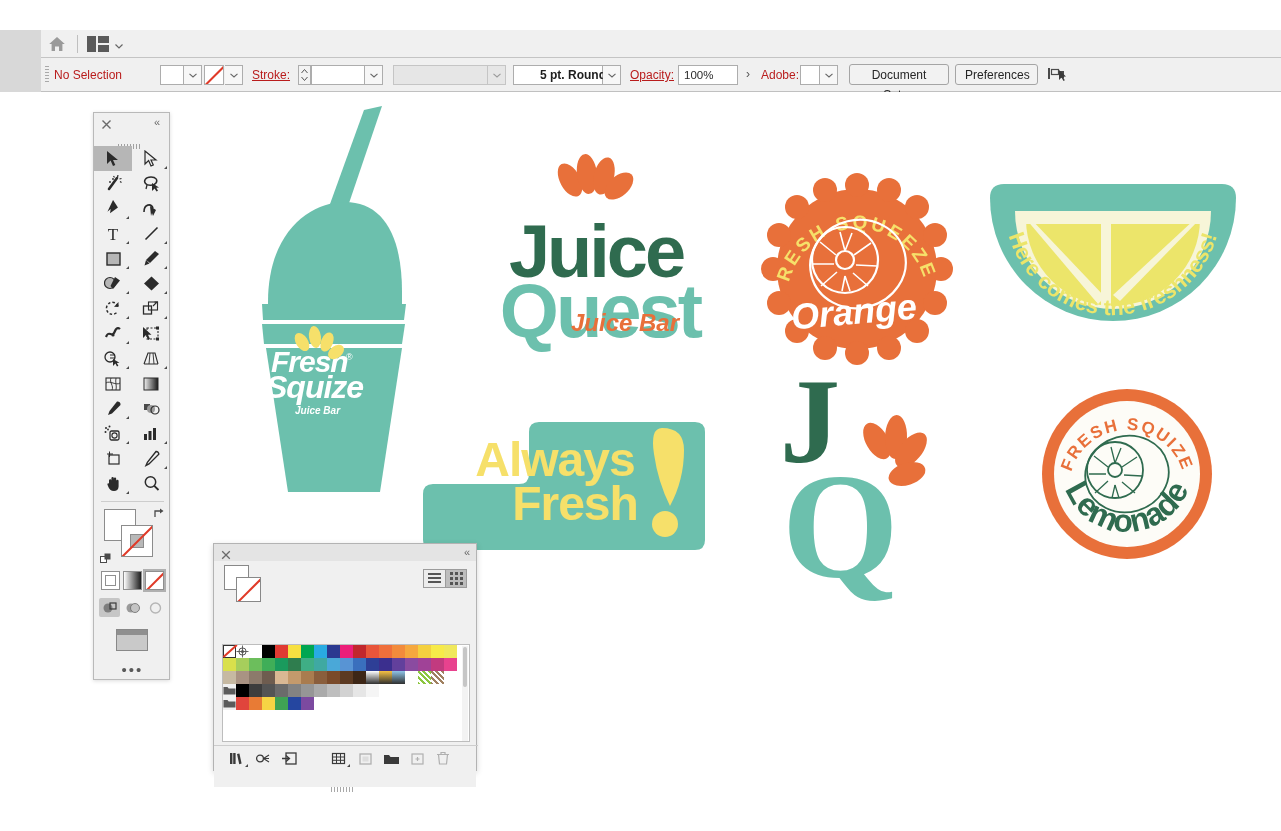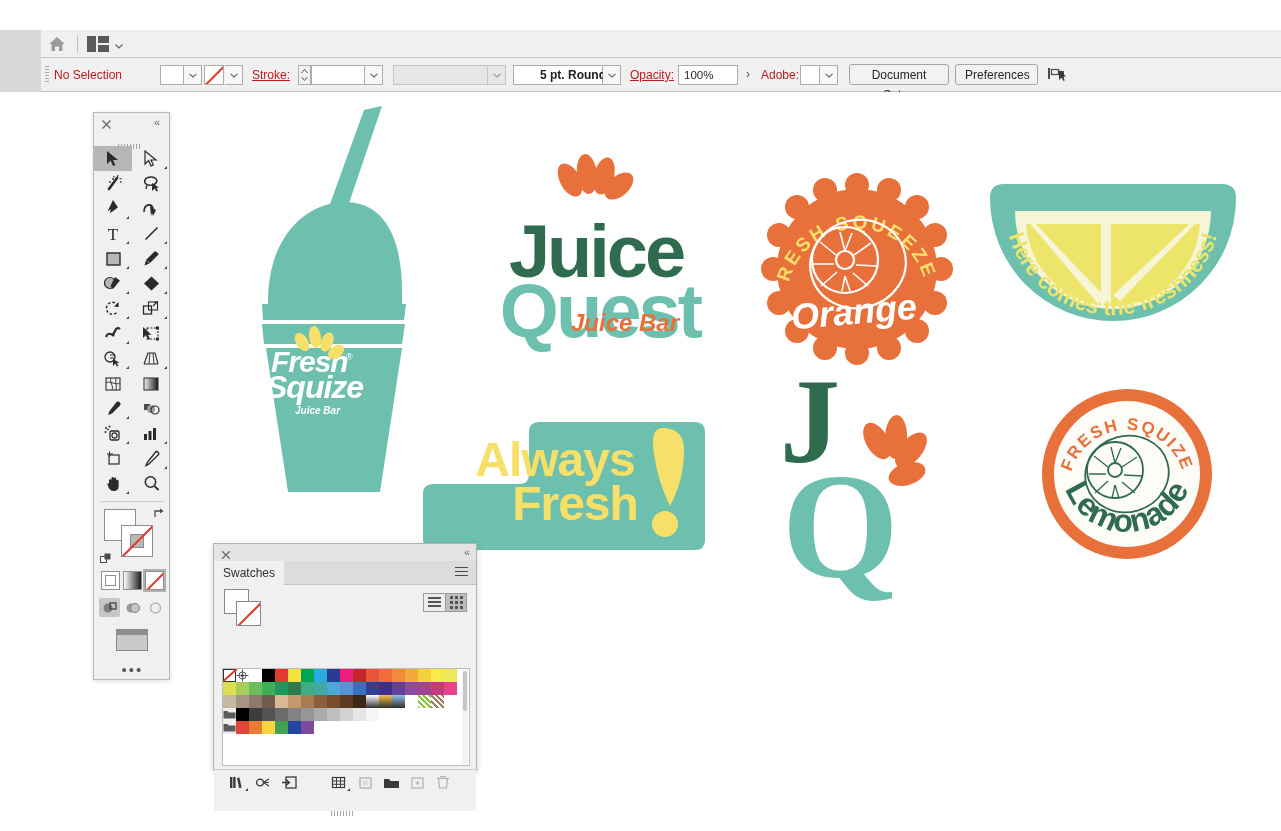--- a/index.html
+++ b/index.html
@@ -1000,28 +1000,20 @@
   <div class="swpanel">
     <div class="sw-head">
       <div class="sw-close">
         <svg width="12" height="12" viewBox="0 0 12 12">
           <path d="M2.2 2.2 L9.8 9.8 M9.8 2.2 L2.2 9.8" stroke="#6a6a6a" stroke-width="1.3"></path>
         </svg>
       </div>
       <div class="sw-collapse">«</div>
     </div>
 
-    <div class="sw-tabrow">
-      <div class="sw-tab">Swatches</div>
-      <div class="sw-menu">
-          <i></i>
-          <i></i>
-          <i></i>
-        </div>
-    </div>
 
     <div class="sw-body">
       <div class="sw-fs">
         <div class="f1"></div>
         <div class="f2"></div>
       </div>
 
       <div class="viewtoggle">
         <div class="vt vt-lines">
             <div>

